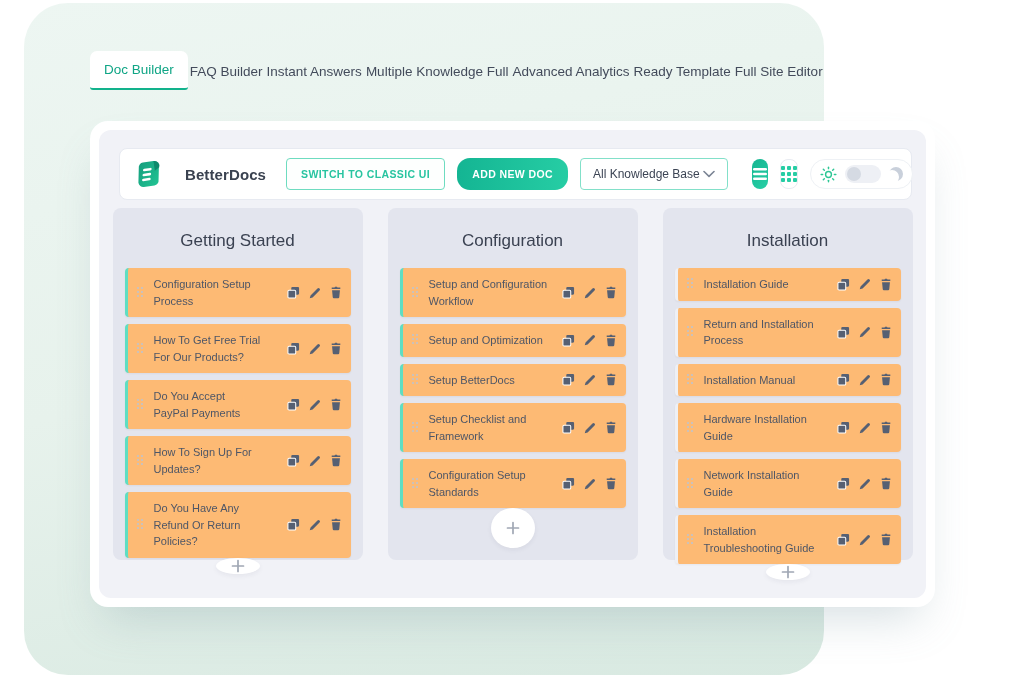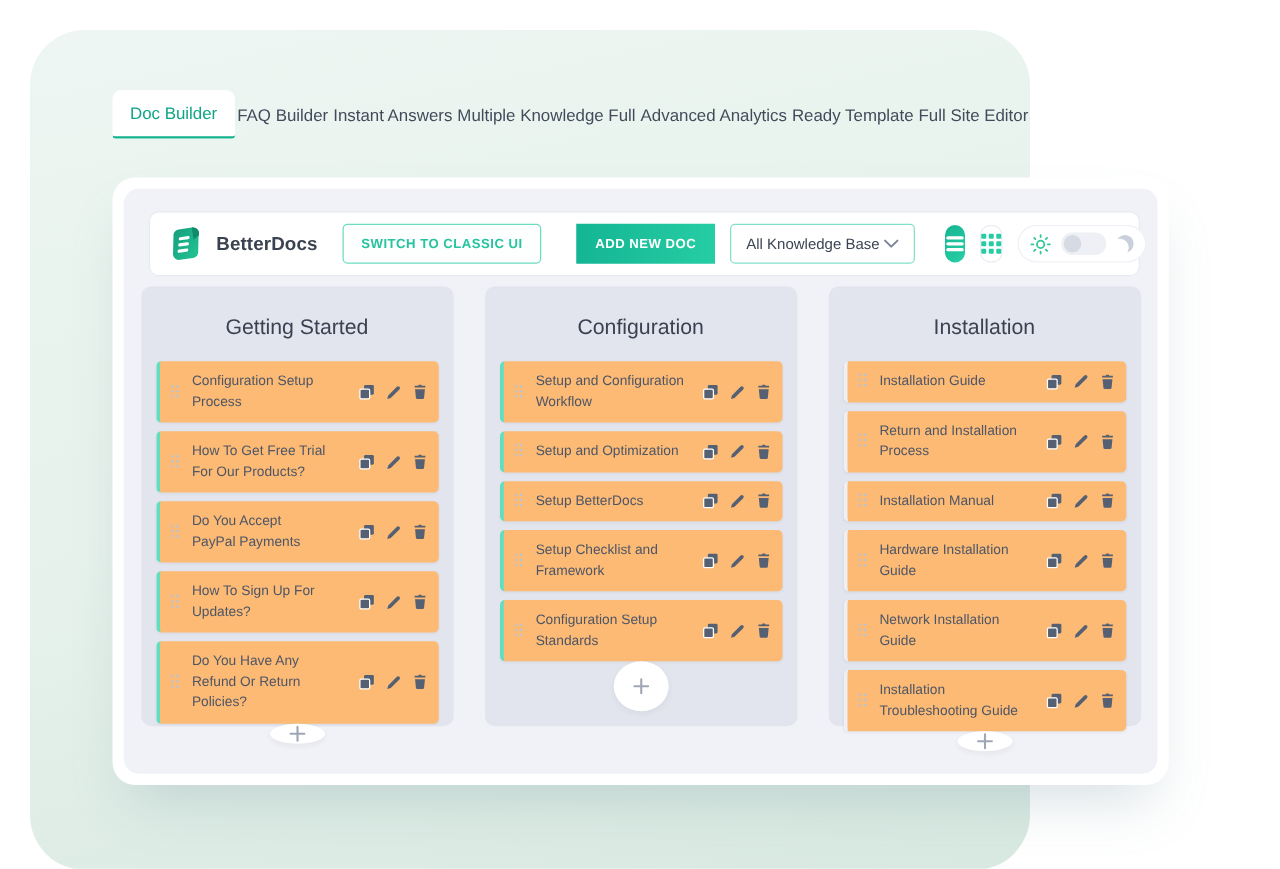--- a/index.html
+++ b/index.html
@@ -18,21 +18,21 @@
   }
   *{margin:0;padding:0;box-sizing:border-box;}
   html,body{width:1024px;height:695px;}
   body{
     font-family:"Liberation Sans", sans-serif;
     background:#ffffff;
     position:relative;
     overflow:hidden;
   }
   .app-container{
-    position:absolute;left:24px;top:24px;width:800px;height:672px;
+    position:absolute;left:24px;top:3px;width:800px;height:672px;
     border-radius:44px;
     background:linear-gradient(168deg,var(--mint-top) 0%, #e7f2ec 50%, var(--mint-bottom) 100%);
   }
   
   .tab-bar{
     position:absolute;left:66px;right:62px;top:48px;
     display:flex;justify-content:space-between;align-items:flex-end;
   }
   .tab{
     font-size:13.5px;color:#434b5b;
@@ -55,32 +55,32 @@
     width:100%;height:100%;
     background:var(--panel-bg);border-radius:12px;
     display:flex;flex-direction:column;
   }
   
   .toolbar{
     margin:18px 14px 0 20px;height:52px;flex:0 0 52px;
     background:#ffffff;border:1px solid #e7eaf1;border-radius:8px;
     display:flex;align-items:center;padding:0 13px;gap:12px;
   }
-  .brand{display:flex;align-items:center;gap:9px;margin-right:8px;}
+  .brand{display:flex;align-items:center;gap:21px;margin-right:8px;}
   .brand-name{font-size:15px;font-weight:700;color:#3a4250;letter-spacing:.1px;}
   .btn-outline{
     background:#fdfffe;border:1px solid #6edcc0;color:#27c4a0;
     font-size:10.5px;font-weight:700;letter-spacing:.4px;
     padding:9px 14px;border-radius:4px;cursor:pointer;font-family:inherit;white-space:nowrap;
   }
   .btn-solid{
     background:linear-gradient(90deg,var(--accent-green),var(--accent-green-light));
     border:none;color:#ffffff;
     font-size:10.5px;font-weight:700;letter-spacing:.4px;
-    padding:10px 15px;border-radius:0;cursor:pointer;font-family:inherit;white-space:nowrap;margin-left:16px;
+    padding:10px 15px;border-radius:13px;cursor:pointer;font-family:inherit;white-space:nowrap;
   }
   .kb-select{
     display:flex;align-items:center;justify-content:space-between;gap:0;
     border:1px solid #82e0c9;border-radius:4px;background:#fff;
     padding:8px 12px;min-width:148px;cursor:pointer;
     font-size:12px;color:#3c4454;
   }
   .toolbar-spacer{flex:1;}
   .view-btn{
     width:30px;height:30px;border-radius:8px;cursor:pointer;

